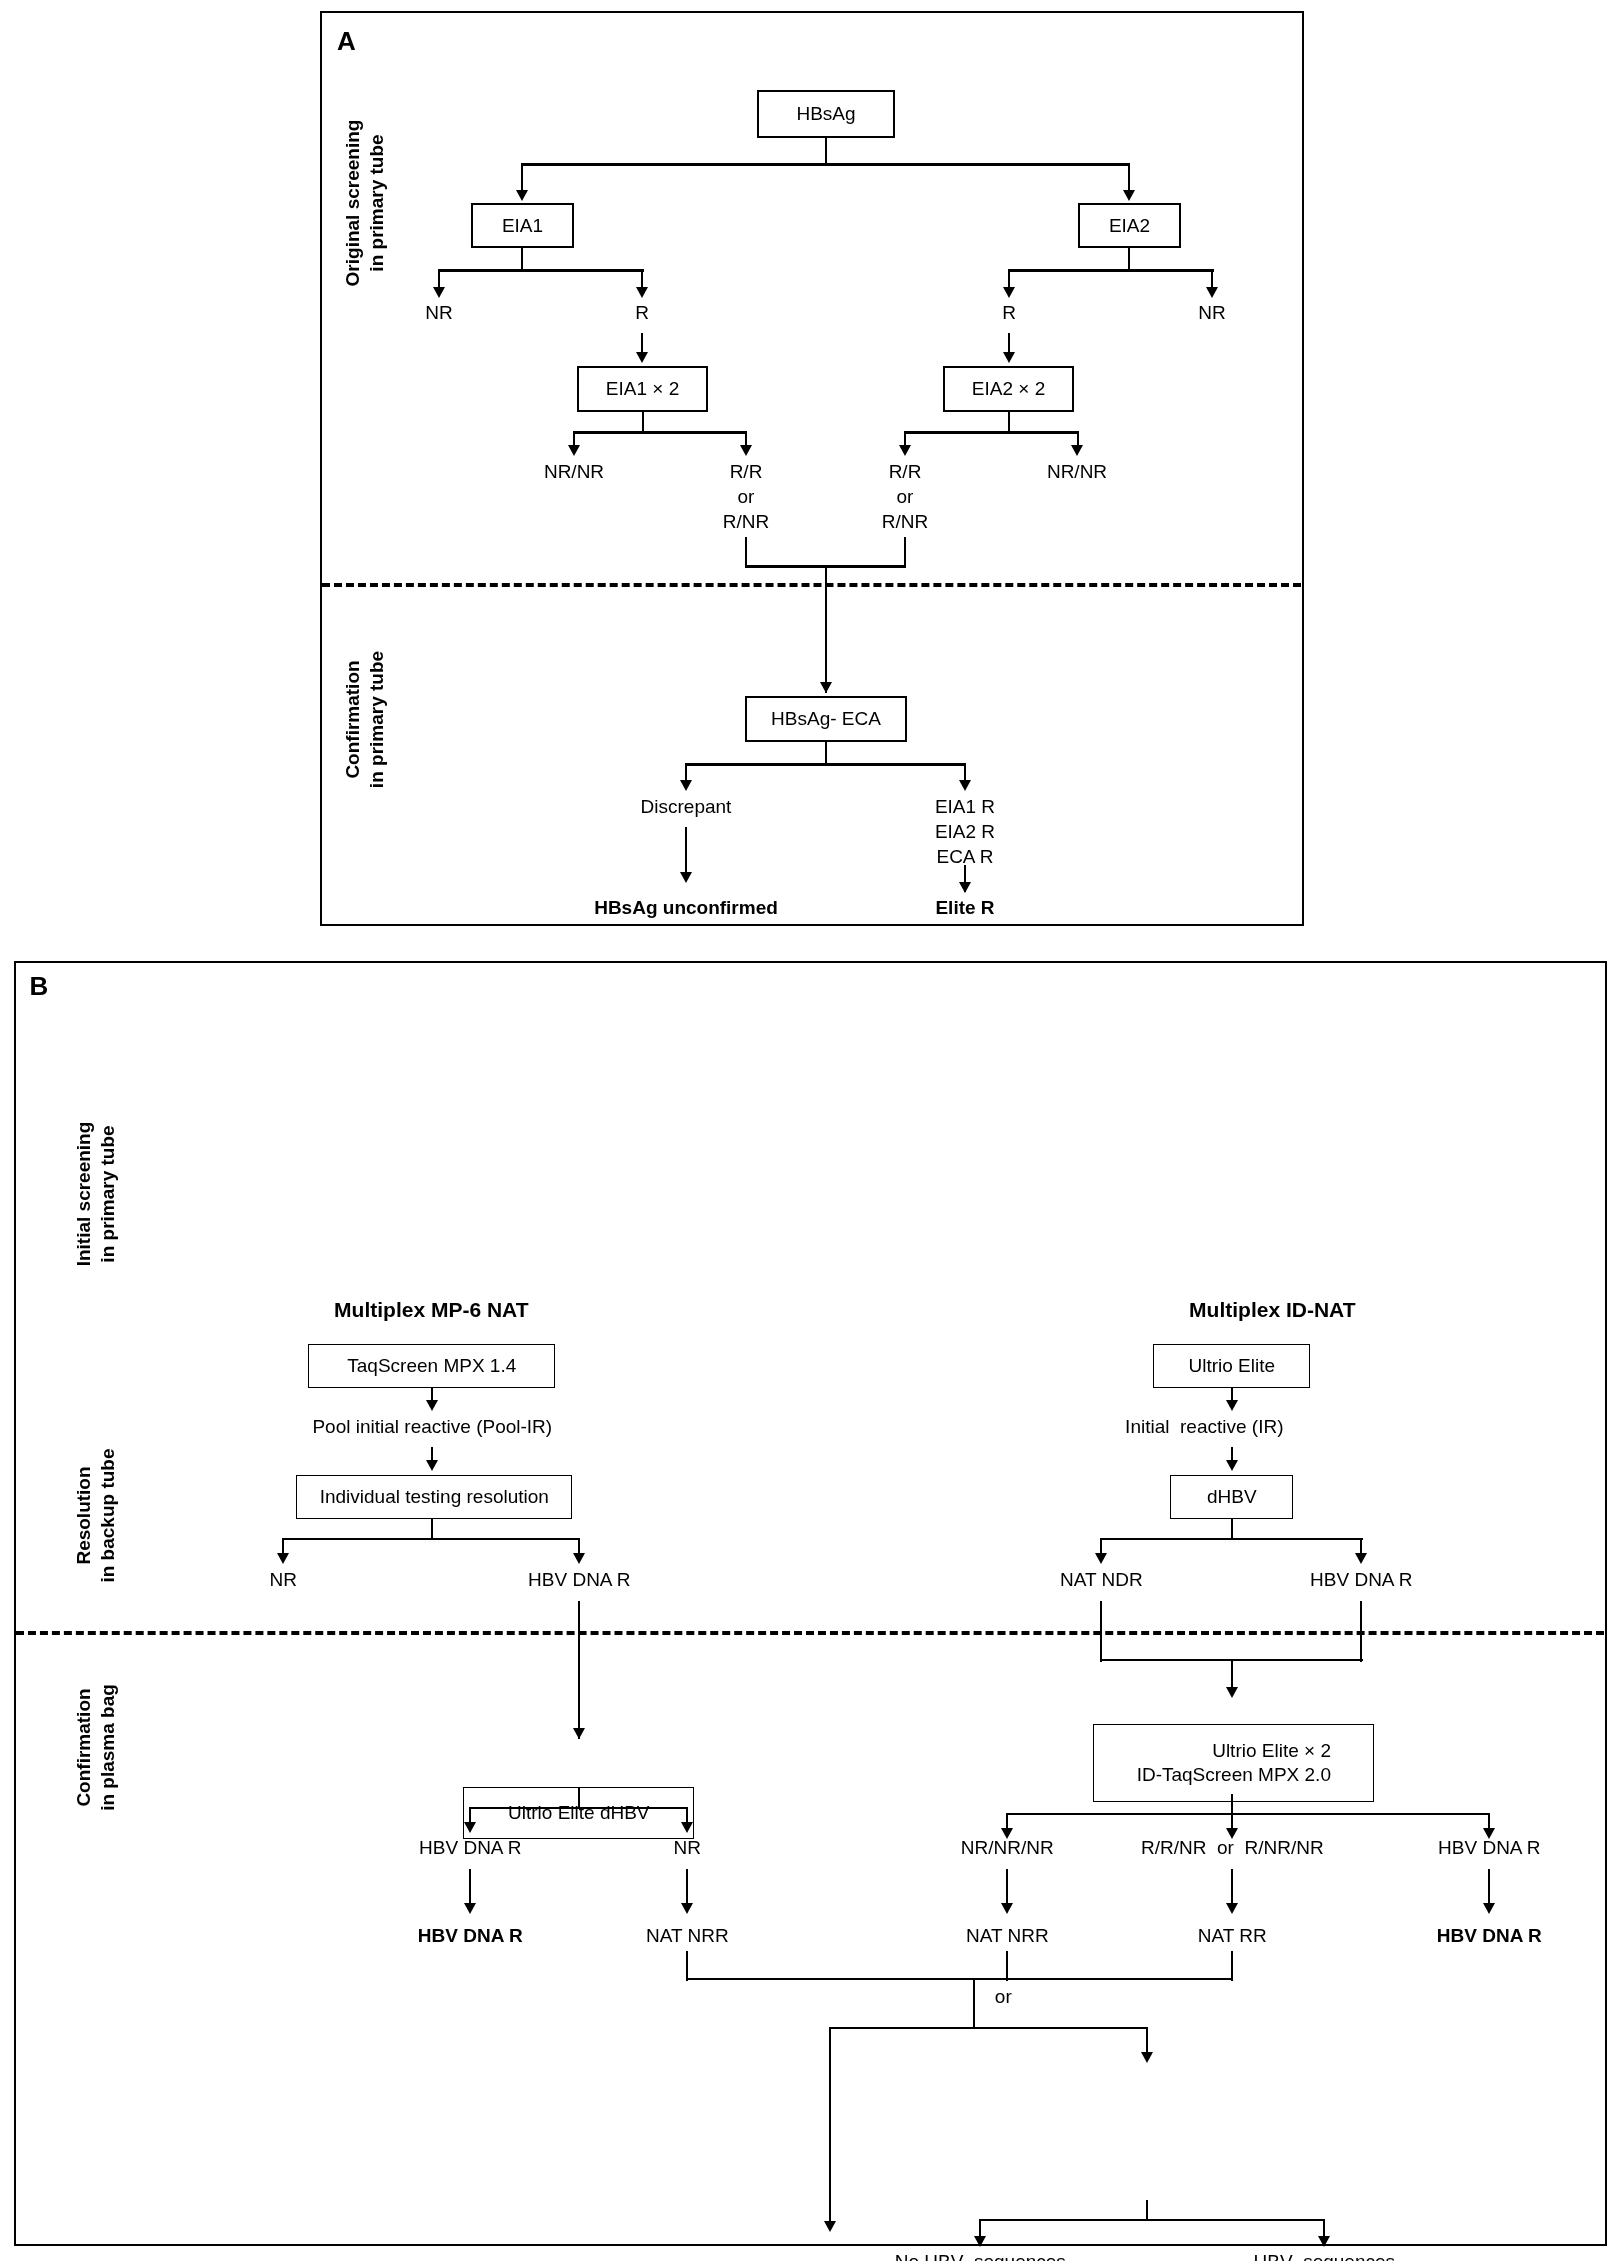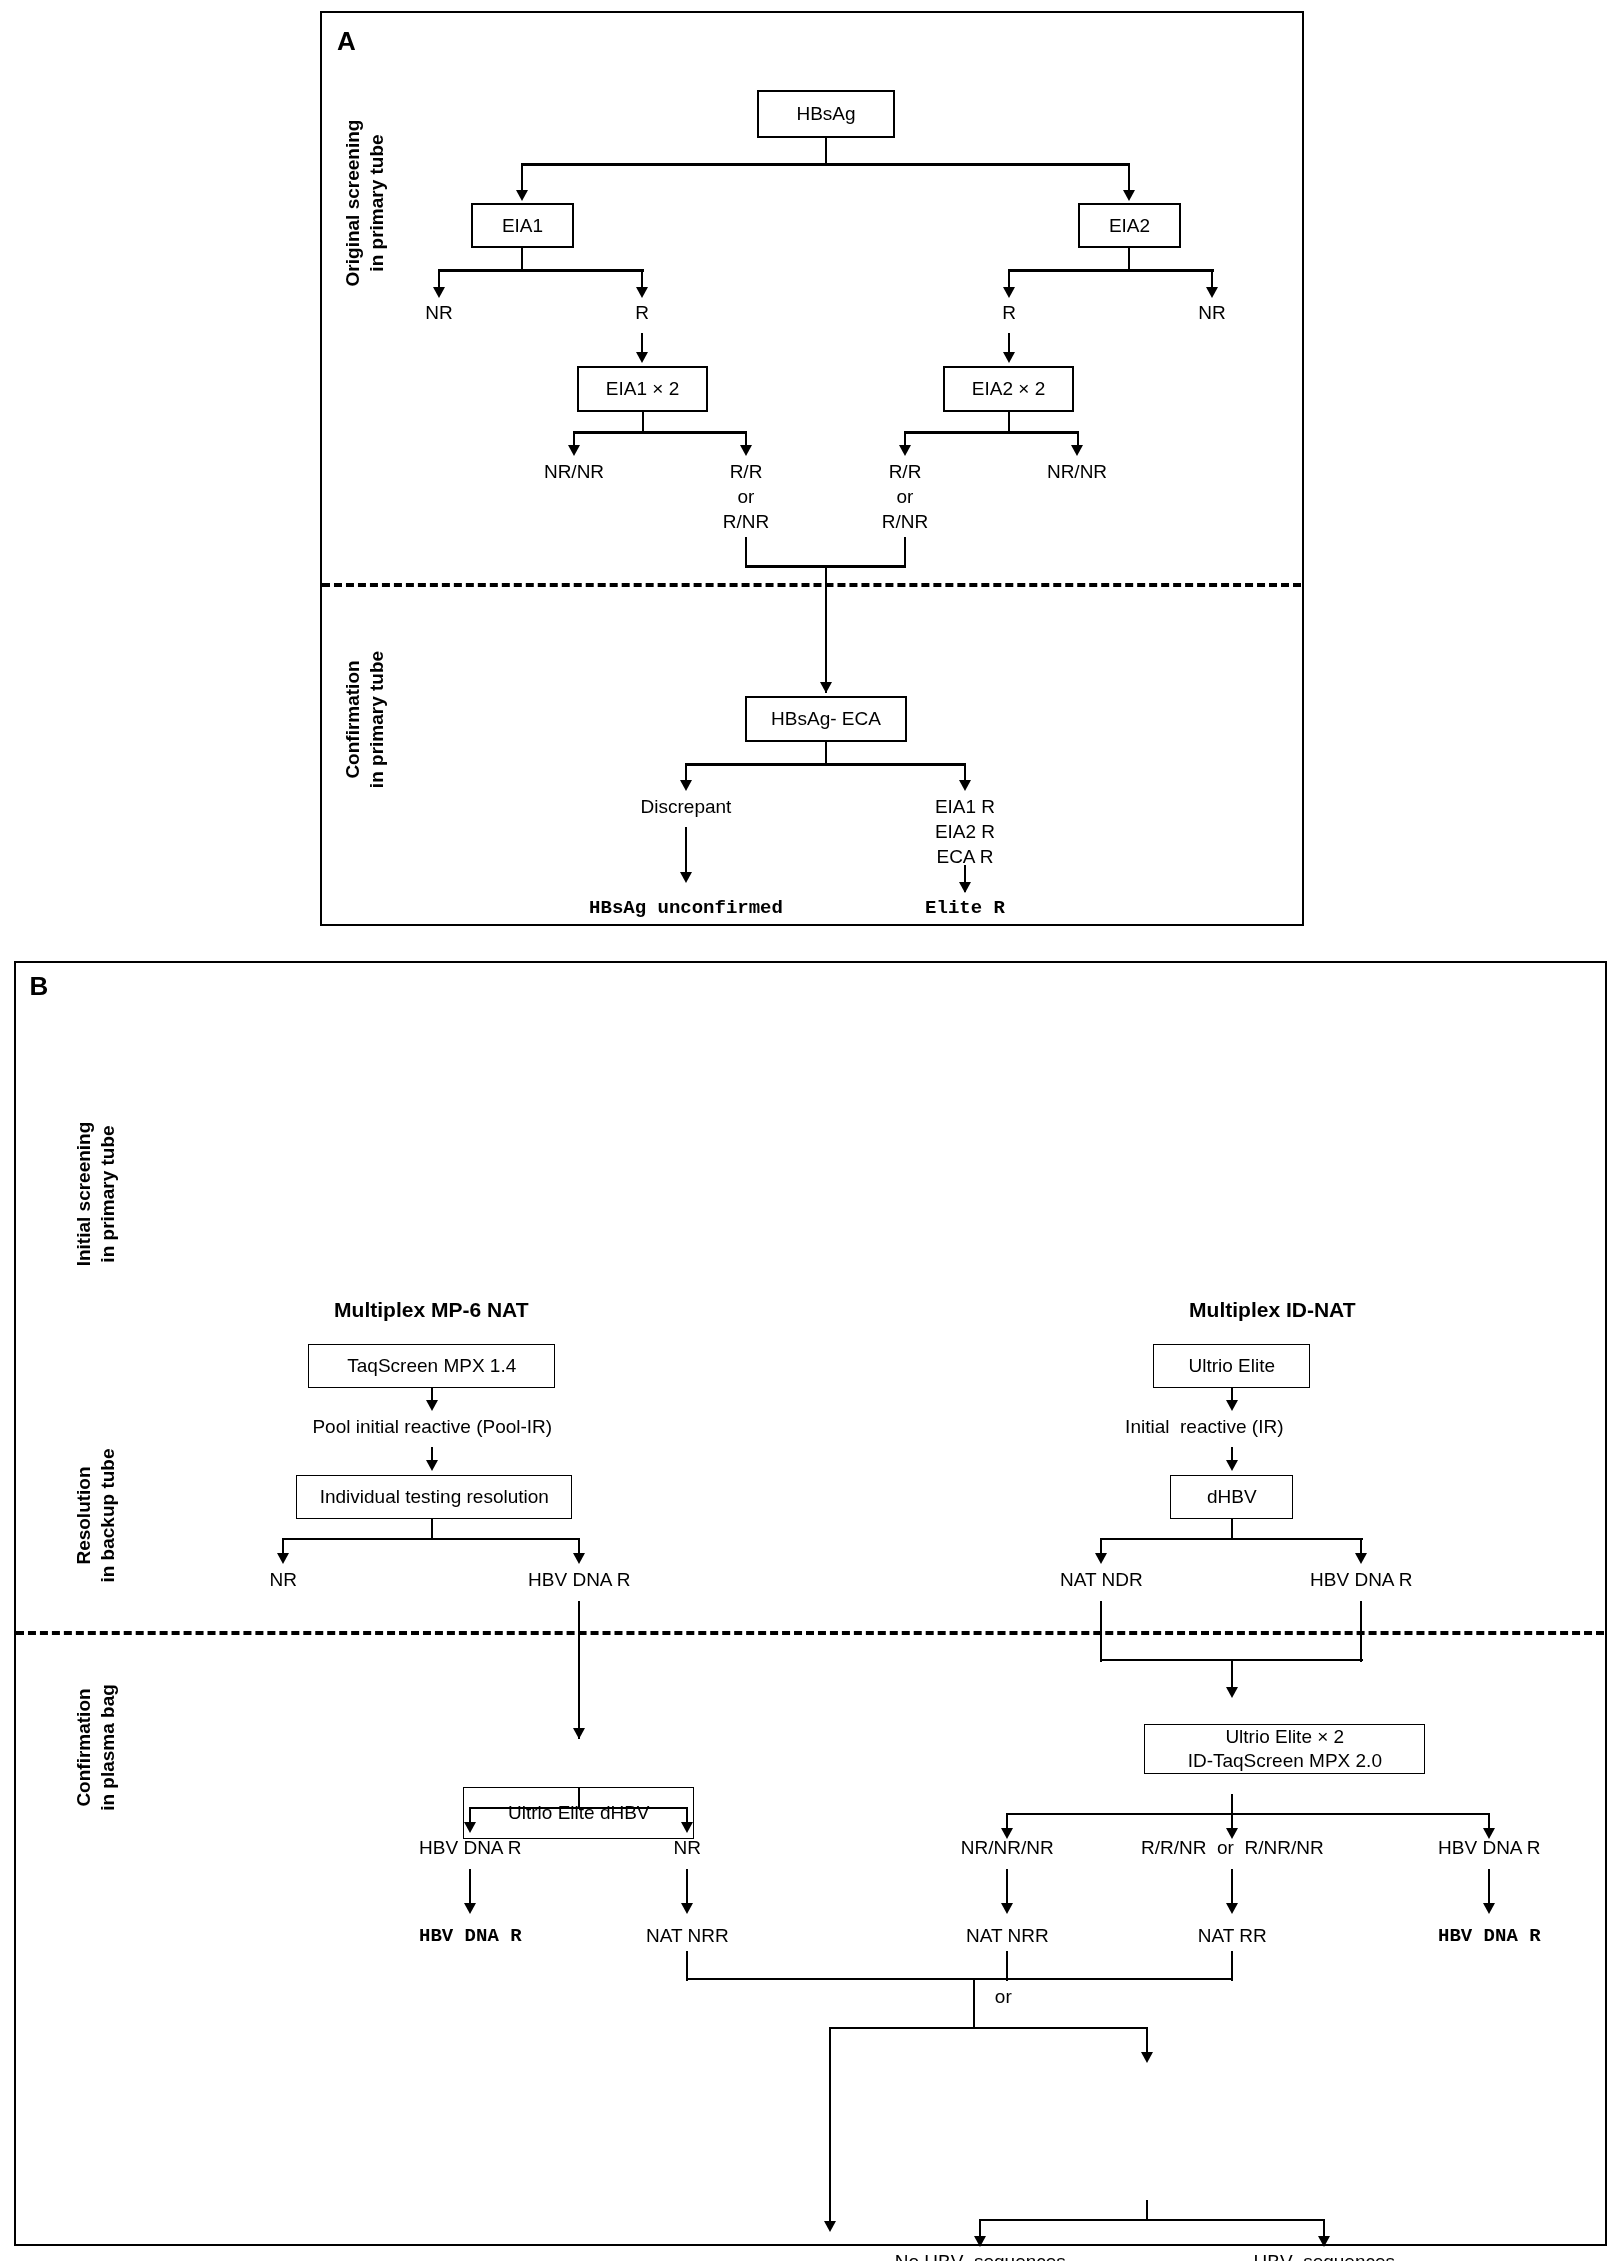--- a/index.html
+++ b/index.html
@@ -38,21 +38,21 @@
   .nbox.thick{border-width:2.9px;}
 
   .txt{
     position:absolute;
     font-size:19px;
     line-height:1.3;
     text-align:center;
     white-space:pre;
     transform:translateX(-50%);
   }
-  .txt.bold{font-weight:bold;font-family:Liberation Mono, monospace;}
+  .txt.bold{font-weight:bold;}
   .txt.ttl{font-weight:bold;font-size:21px;}
 
   
   .vline{position:absolute;background:#000;width:1.9px;}
   .hline{position:absolute;background:#000;height:2.4px;}
   .arrowhead{
     position:absolute;
     width:0;height:0;
     border-left:6.2px solid transparent;
     border-right:6.2px solid transparent;
@@ -277,21 +277,21 @@
     <div class="txt" style="left: 671px; top: 873px; white-space: pre;">NR</div>
 
     <div class="vline" style="left:453px;top:906px;height:42px;"></div>
     <div class="arrowhead" style="left:454px;top:940px;"></div>
     <div class="vline" style="left:670px;top:906px;height:42px;"></div>
     <div class="arrowhead" style="left:671px;top:940px;"></div>
 
     <div class="txt bold" style="left: 454px; top: 961px; white-space: pre;">HBV DNA R</div>
     <div class="txt" style="left: 671px; top: 961px; white-space: pre;">NAT NRR</div>
 
-    <div class="nbox" style="left:1128px;top:761px;width:281px;height:50px;">
+    <div class="nbox" style="left:1077px;top:761px;width:281px;height:78px;text-align:right;">
       <span style="white-space:pre-line;">Ultrio Elite × 2
 ID-TaqScreen MPX 2.0</span>
     </div>
 
     <div class="vline" style="left:1215px;top:831px;height:21px;"></div>
     <div class="hline" style="left:990px;top:850px;width:484px;"></div>
     <div class="vline" style="left:990px;top:850px;height:21px;"></div>
     <div class="arrowhead" style="left:991px;top:865px;"></div>
     <div class="vline" style="left:1215px;top:850px;height:21px;"></div>
     <div class="arrowhead" style="left:1216px;top:865px;"></div>

